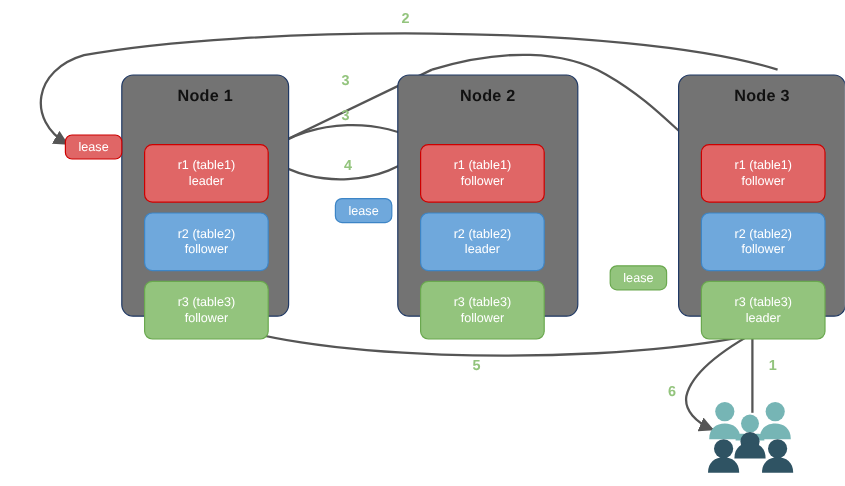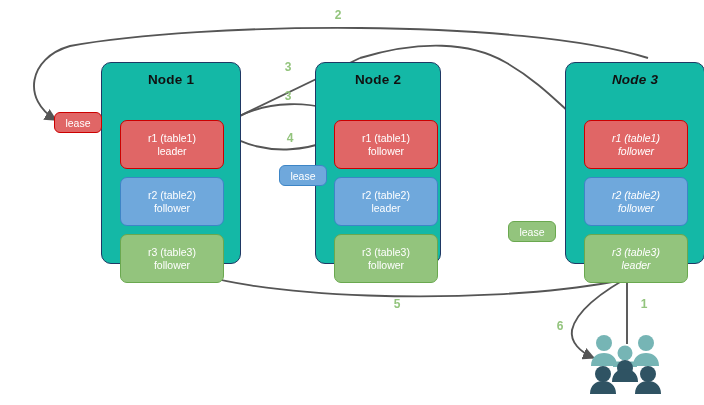--- a/index.html
+++ b/index.html
@@ -11,21 +11,21 @@
     overflow:hidden;
   }
   #stage{position:absolute;left:0;top:0;width:704px;height:405px;}
   #edges{position:absolute;left:0;top:0;width:704px;height:405px;}
 
   .node{
     position:absolute;
     box-sizing:border-box;
     border:1.6px solid #1f3864;
     border-radius:10px;
-    background:#14b8a6;
+    background:#737373;
   }
   .node-title{
     position:absolute;
     left:0;right:0;top:9px;
     text-align:center;
     font-size:13.5px;
     font-weight:bold;
     color:#111111;
     letter-spacing:.2px;
   }
@@ -114,37 +114,37 @@
     <div class="replica rep-blue" style="top:90px;">
       <span class="rep-l1">r2 (table2)</span>
       <span class="rep-l2">follower</span>
     </div>
     <div class="replica rep-green" style="top:147px;">
       <span class="rep-l1">r3 (table3)</span>
       <span class="rep-l2">follower</span>
     </div>
   </div>
 
-  <div class="node" style="left:315px;top:62px;width:126px;height:202px;">
+  <div class="node" style="left:331px;top:62px;width:151px;height:202px;">
     <div class="node-title">Node 2</div>
     <div class="replica rep-red" style="top:33px;">
       <span class="rep-l1">r1 (table1)</span>
       <span class="rep-l2">follower</span>
     </div>
     <div class="replica rep-blue" style="top:90px;">
       <span class="rep-l1">r2 (table2)</span>
       <span class="rep-l2">leader</span>
     </div>
     <div class="replica rep-green" style="top:147px;">
       <span class="rep-l1">r3 (table3)</span>
       <span class="rep-l2">follower</span>
     </div>
   </div>
 
-  <div class="node" style="left:565px;top:62px;width:140px;height:202px;font-style:italic;">
+  <div class="node" style="left:565px;top:62px;width:140px;height:202px;">
     <div class="node-title">Node 3</div>
     <div class="replica rep-red" style="top:33px;">
       <span class="rep-l1">r1 (table1)</span>
       <span class="rep-l2">follower</span>
     </div>
     <div class="replica rep-blue" style="top:90px;">
       <span class="rep-l1">r2 (table2)</span>
       <span class="rep-l2">follower</span>
     </div>
     <div class="replica rep-green" style="top:147px;">

